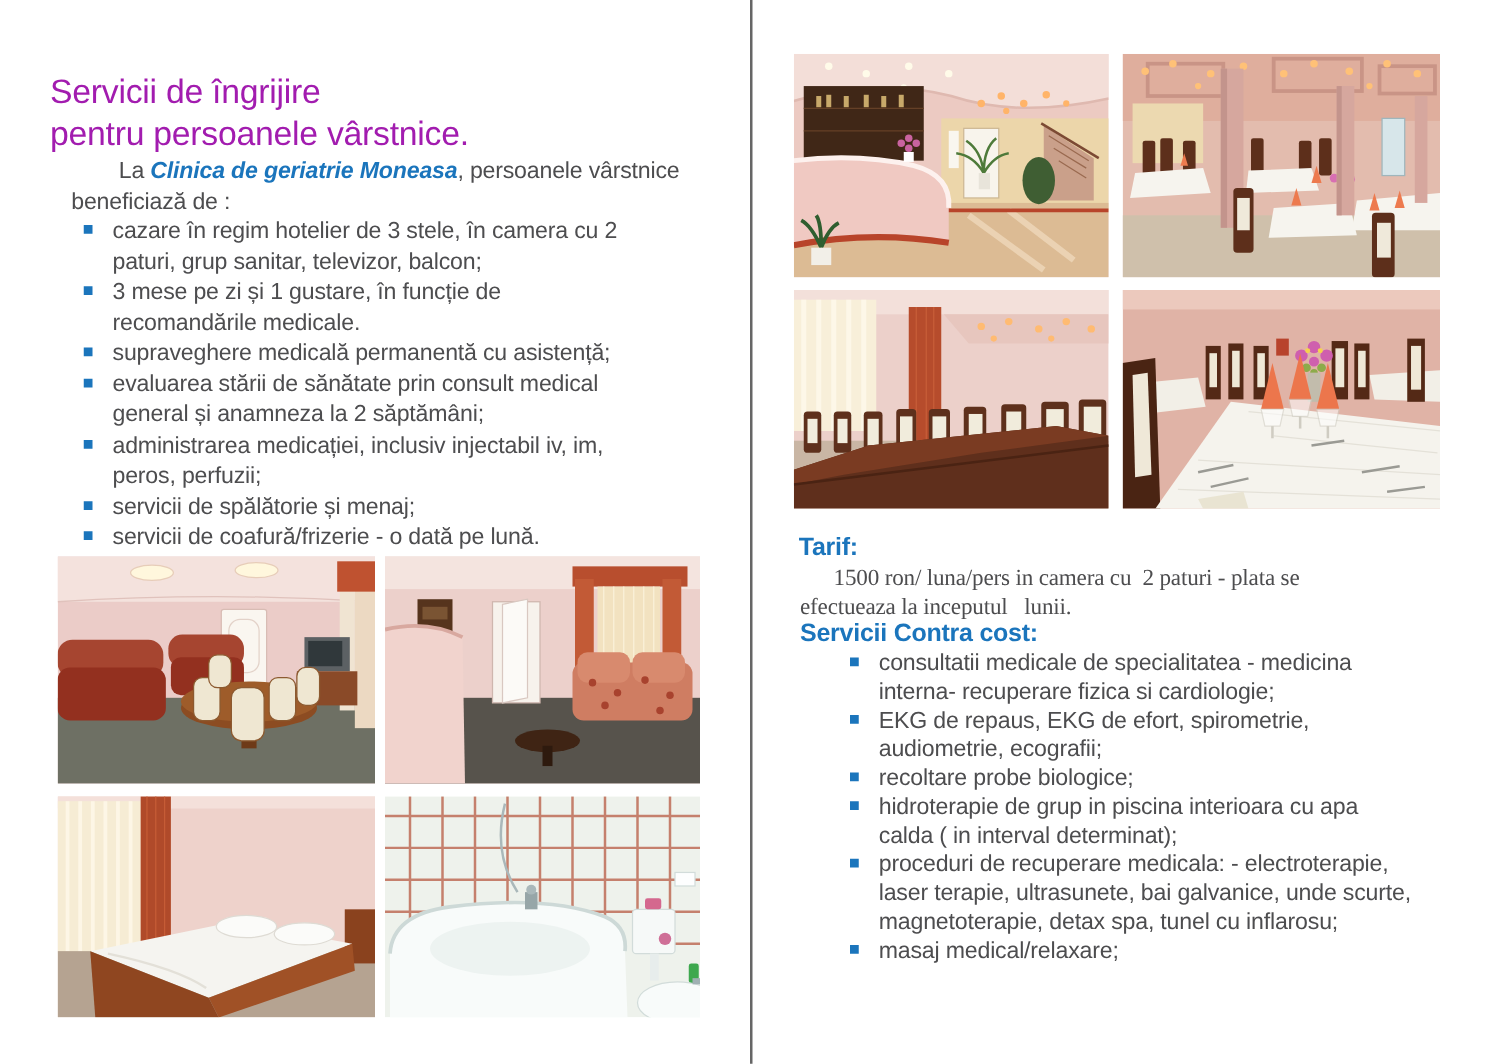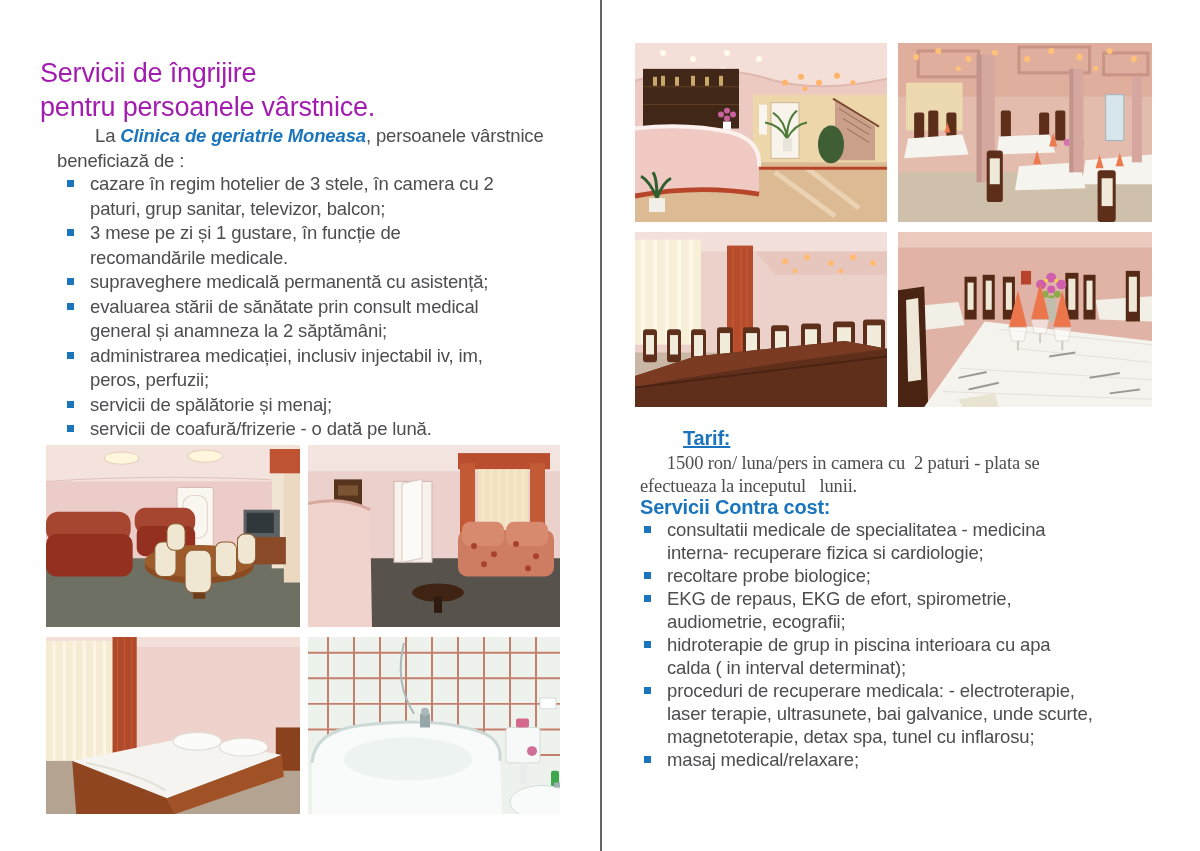--- a/index.html
+++ b/index.html
@@ -13,25 +13,25 @@
          color:#a21caf;font-size:27px;line-height:34px;font-weight:500;letter-spacing:-0.2px;}
   .intro{position:absolute;left:57px;top:124px;width:505px;font-size:18.5px;line-height:24.5px;
          letter-spacing:-0.15px;text-indent:38px;margin:0;}
   .clinic{color:#1b75bc;font-weight:bold;font-style:italic;}
   ul.blist{list-style:none;margin:0;padding:0;position:absolute;}
   ul.blist li{position:relative;padding-left:25px;white-space:pre-line;
               font-size:18.5px;letter-spacing:-0.15px;}
   ul.blist li::before{content:"";position:absolute;left:2px;top:8px;width:7px;height:7px;background:#1b75bc;}
   .left-list{left:65px;top:172px;width:495px;}
   .left-list li{line-height:24.5px;}
-  .right-list{left:642px;top:518px;width:510px;}
+  .right-list{left:678px;top:518px;width:510px;}
   .right-list li{line-height:23px;}
   .right-list li::before{top:7px;}
   .h-blue{position:absolute;margin:0;color:#1b75bc;font-size:20px;font-weight:bold;letter-spacing:-0.2px;}
-  .tarif-h{left:683px;top:427px;text-decoration:underline;}
+  .tarif-h{left:639px;top:427px;}
   .serv-h{left:640px;top:496px;}
   .tarif-text{position:absolute;left:640px;top:452px;width:535px;margin:0;
               font-size:18.5px;line-height:23px;letter-spacing:-0.15px;white-space:pre-wrap;font-family:Liberation Serif, serif;}
   
   .photo{position:absolute;overflow:hidden;}
   .photo svg{display:block;width:100%;height:100%;}
   .p1{left:46px;top:445px;width:254px;height:182px;}
   .p2{left:308px;top:445px;width:252px;height:182px;}
   .p3{left:46px;top:637px;width:254px;height:177px;}
   .p4{left:308px;top:637px;width:252px;height:177px;}
@@ -421,23 +421,23 @@
   </div>
 
   <h2 class="h-blue tarif-h">Tarif:</h2>
   <p class="tarif-text">      1500 ron/ luna/pers in camera cu  2 paturi - plata se
 efectueaza la inceputul   lunii.</p>
   <h2 class="h-blue serv-h">Servicii Contra cost:</h2>
 
   <ul class="blist right-list">
     <li>consultatii medicale de specialitatea - medicina
 interna- recuperare fizica si cardiologie;</li>
-    <li>recoltare probe biologice;</li>
     <li>EKG de repaus, EKG de efort, spirometrie,
 audiometrie, ecografii;</li>
+    <li>recoltare probe biologice;</li>
     <li>hidroterapie de grup in piscina interioara cu apa
 calda ( in interval determinat);</li>
     <li>proceduri de recuperare medicala: - electroterapie,
 laser terapie, ultrasunete, bai galvanice, unde scurte,
 magnetoterapie, detax spa, tunel cu inflarosu;</li>
     <li>masaj medical/relaxare;</li>
   </ul>
 </section>
 
 </body></html>

